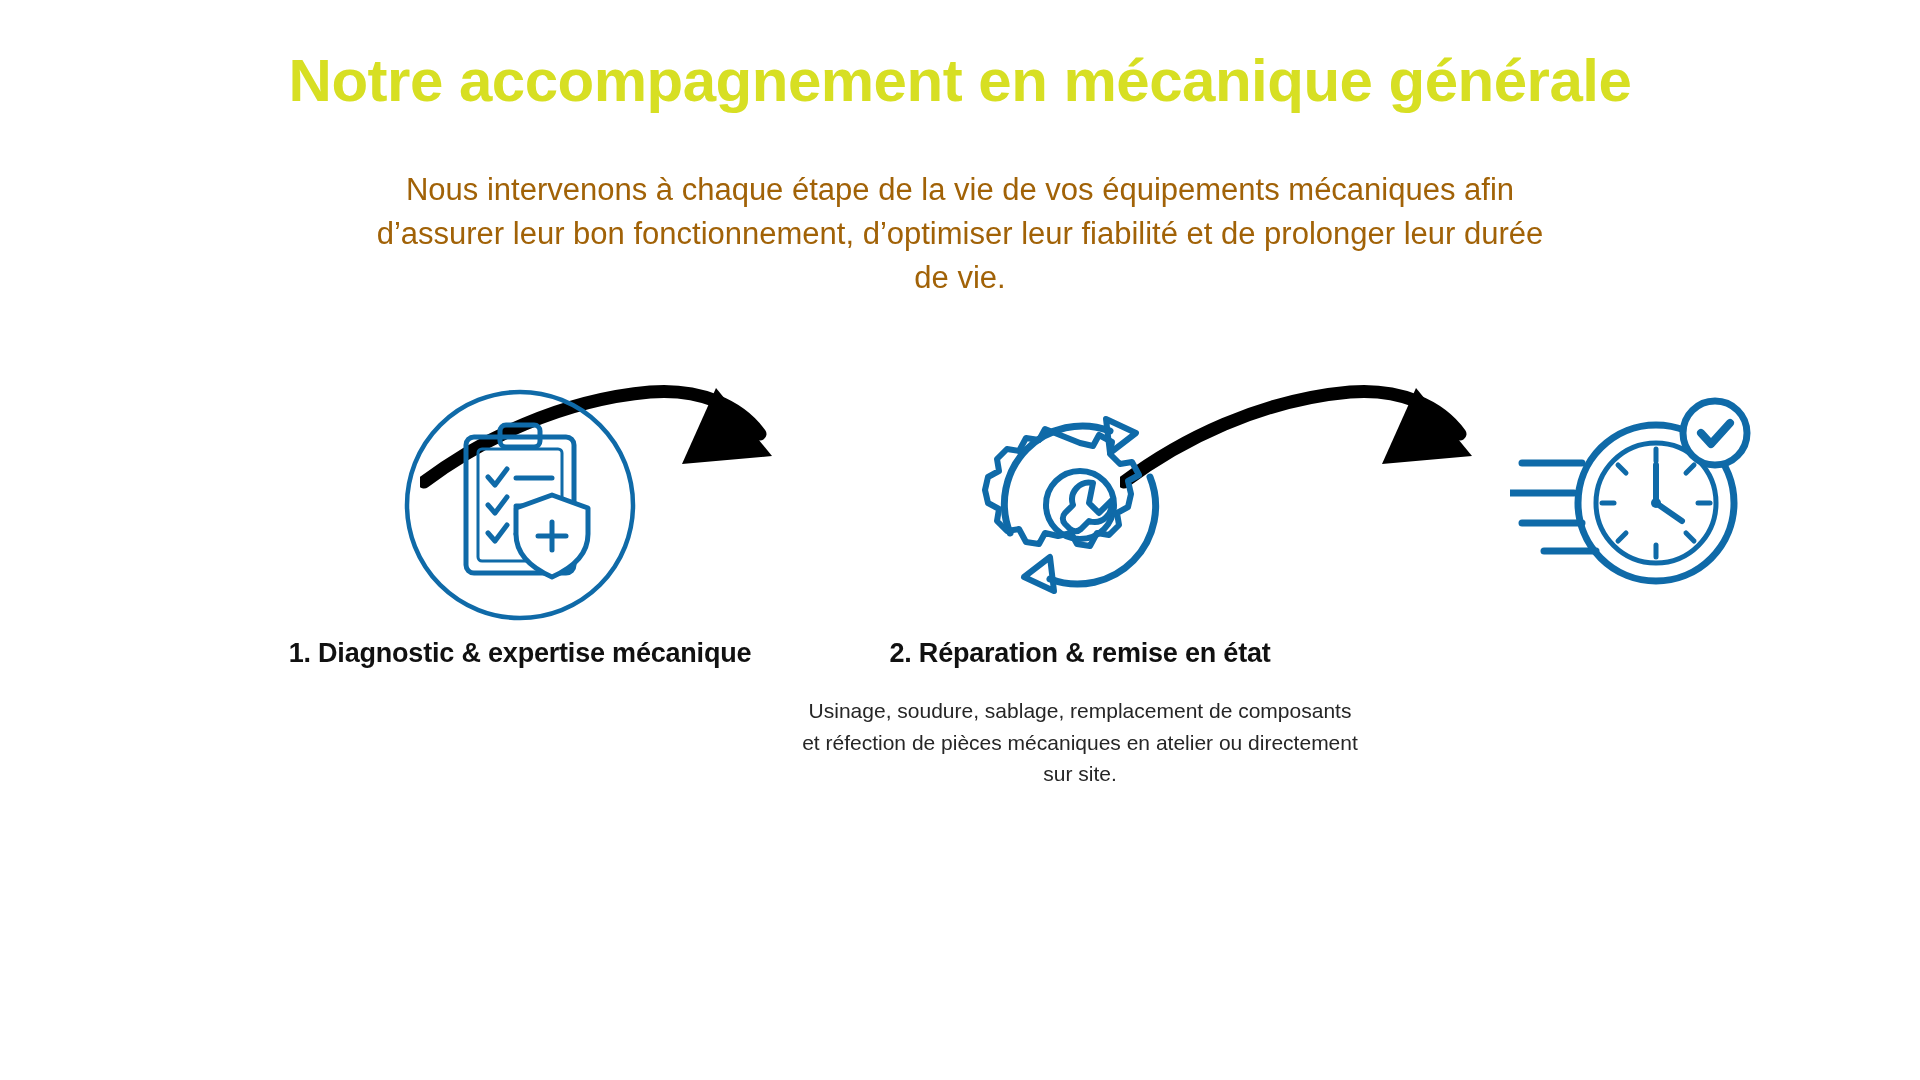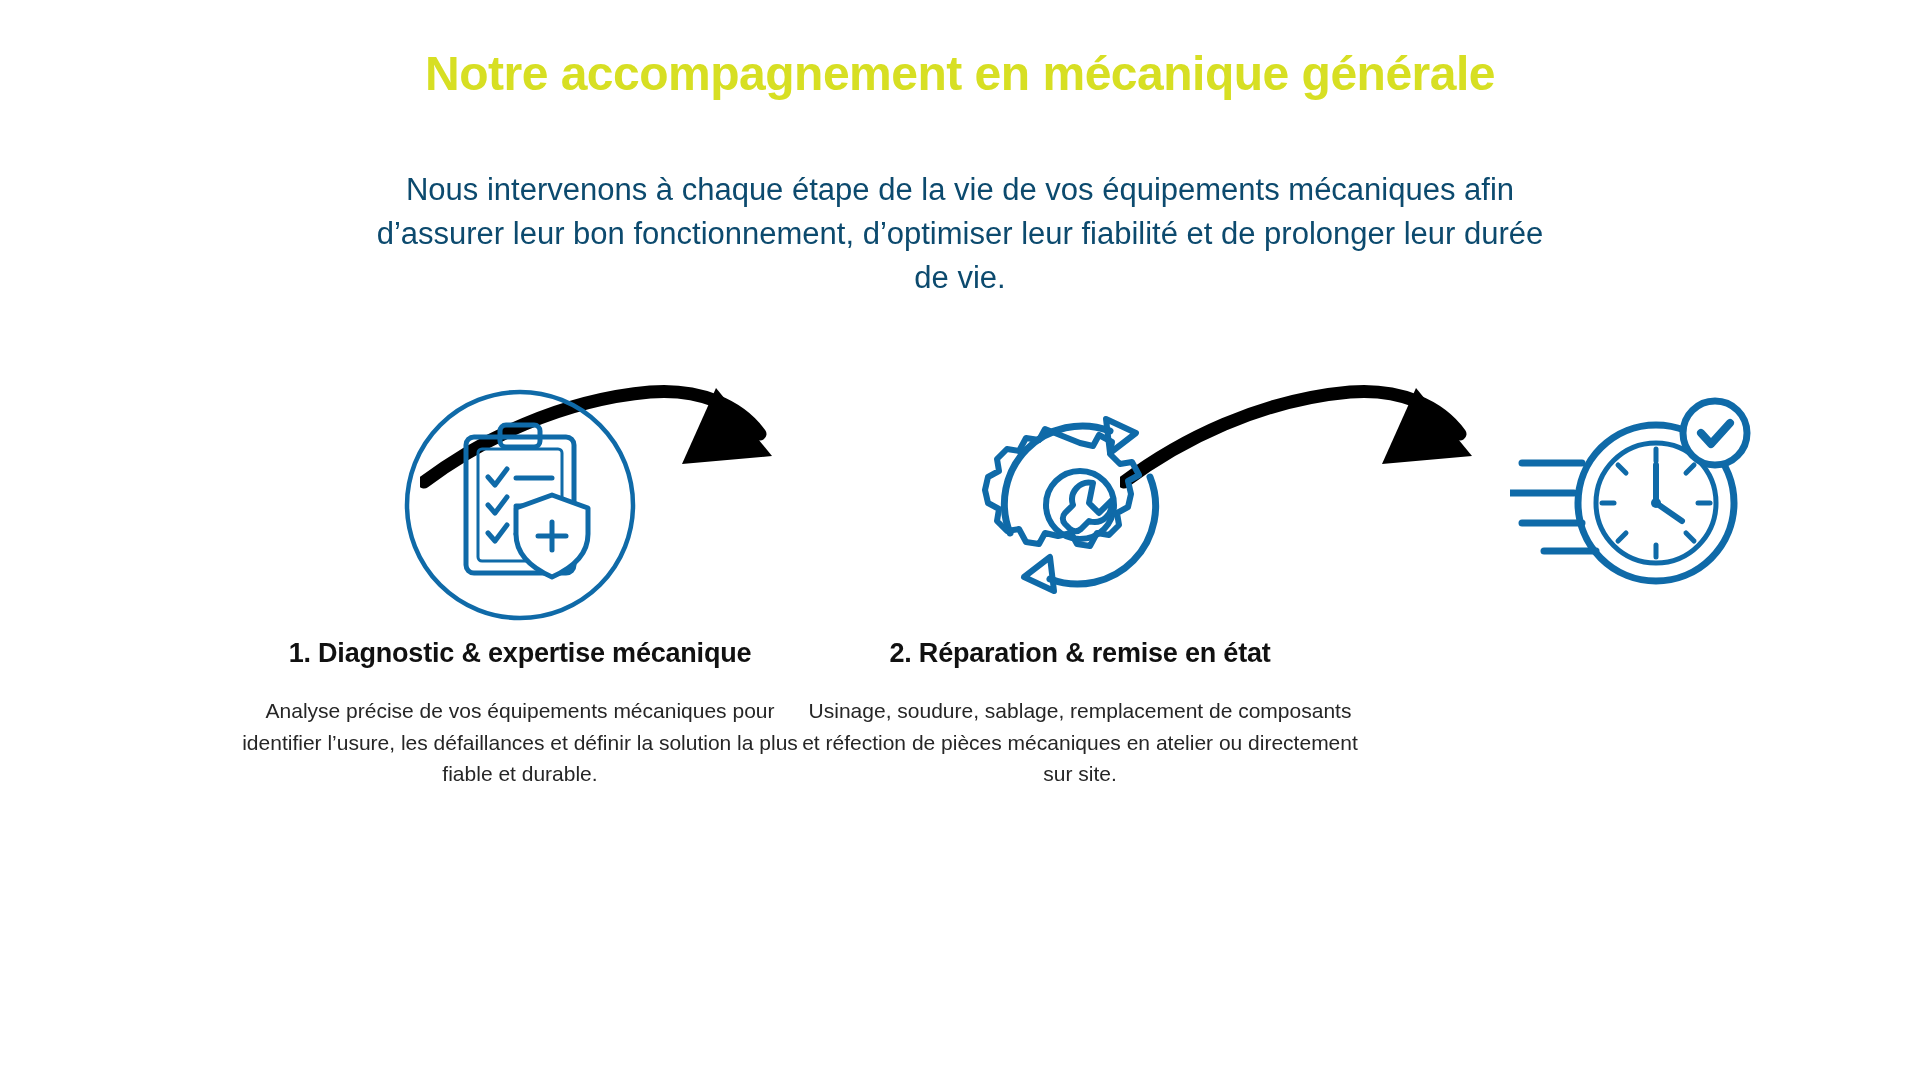--- a/index.html
+++ b/index.html
@@ -21,37 +21,37 @@
     width: 1920px;
     height: 1080px;
   }
 
   .headline {
     position: absolute;
     top: 48px;
     left: 0;
     width: 1920px;
     text-align: center;
-    font-size: 48px;
+    font-size: 60px;
     font-weight: 800;
     letter-spacing: -0.5px;
     color: #d7df23;
     line-height: 1.1;
   }
 
   .subhead {
     position: absolute;
     top: 168px;
     left: 50%;
     transform: translateX(-50%);
     width: 1180px;
     text-align: center;
     font-size: 31px;
     line-height: 1.42;
-    color: #0c4a6e;
+    color: #a16207;
     font-weight: 400;
   }
 
   .steps {
     position: absolute;
     top: 380px;
     left: 0;
     width: 1920px;
     display: flex;
     justify-content: flex-end;
@@ -138,21 +138,20 @@
           <path d="M88 120 l7 8 12 -16" fill="none" stroke="#0f6aa8" stroke-width="5" stroke-linecap="round" stroke-linejoin="round"></path>
           <line x1="116" y1="121" x2="152" y2="121" stroke="#0f6aa8" stroke-width="5" stroke-linecap="round"></line>
           <path d="M88 148 l7 8 12 -16" fill="none" stroke="#0f6aa8" stroke-width="5" stroke-linecap="round" stroke-linejoin="round"></path>
           <line x1="116" y1="149" x2="136" y2="149" stroke="#0f6aa8" stroke-width="5" stroke-linecap="round"></line>
           <path d="M152 110 l36 13 v26 c0 22 -18 35 -36 43 c-18 -8 -36 -21 -36 -43 v-26 z" fill="#ffffff" stroke="#0f6aa8" stroke-width="5" stroke-linejoin="round"></path>
           <line x1="152" y1="137" x2="152" y2="165" stroke="#0f6aa8" stroke-width="5" stroke-linecap="round"></line>
           <line x1="138" y1="151" x2="166" y2="151" stroke="#0f6aa8" stroke-width="5" stroke-linecap="round"></line>
         </svg>
       </div>
       <div class="step-title">1. Diagnostic &amp; expertise mécanique</div>
-      <div class="step-desc">Analyse précise de vos équipements mécaniques pour identifier l’usure, les défaillances et définir la solution la plus fiable et durable.</div>
     </div>
 
     <div class="step">
       <div class="icon-wrap">
         <svg class="svg-icon" width="240" height="240" viewBox="0 0 240 240" xmlns="http://www.w3.org/2000/svg">
           <path d="M50 148 A78 78 0 0 1 150 46" fill="none" stroke="#0f6aa8" stroke-width="7" stroke-linecap="round"></path>
           <path d="M190 92 A78 78 0 0 1 90 194" fill="none" stroke="#0f6aa8" stroke-width="7" stroke-linecap="round"></path>
           <path d="M146 34 l30 14 -26 20 z" fill="none" stroke="#0f6aa8" stroke-width="6" stroke-linejoin="round"></path>
           <path d="M94 206 l-30 -14 26 -20 z" fill="none" stroke="#0f6aa8" stroke-width="6" stroke-linejoin="round"></path>
           <path d="M120 58

